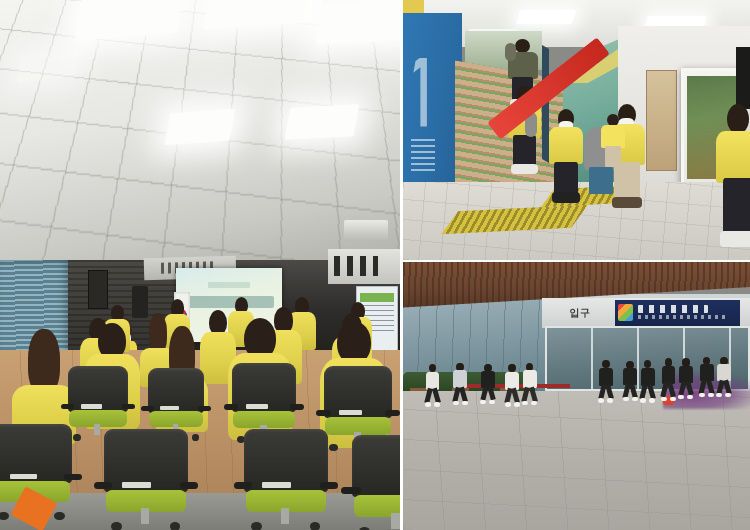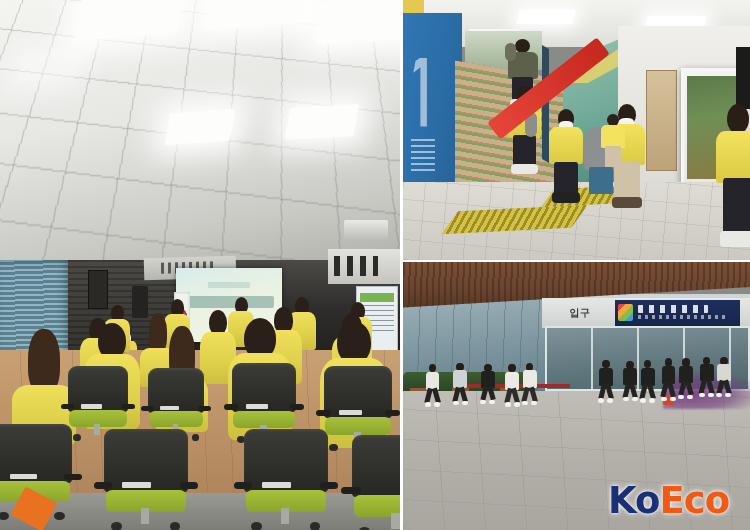--- a/index.html
+++ b/index.html
@@ -854,17 +854,14 @@
         <div class="leg a"></div>
         <div class="leg b"></div>
         <div class="shoe a"></div>
         <div class="shoe b"></div>
       </div>
   </div>
 
   <div class="divider" id="div-v"></div>
   <div class="divider" id="div-h"></div>
 
-  <div id="koeco-logo">
-    <span class="ko">Ko</span><span class="eco">Eco</span>
-  </div>
 
 </div>
 
 </body></html>

